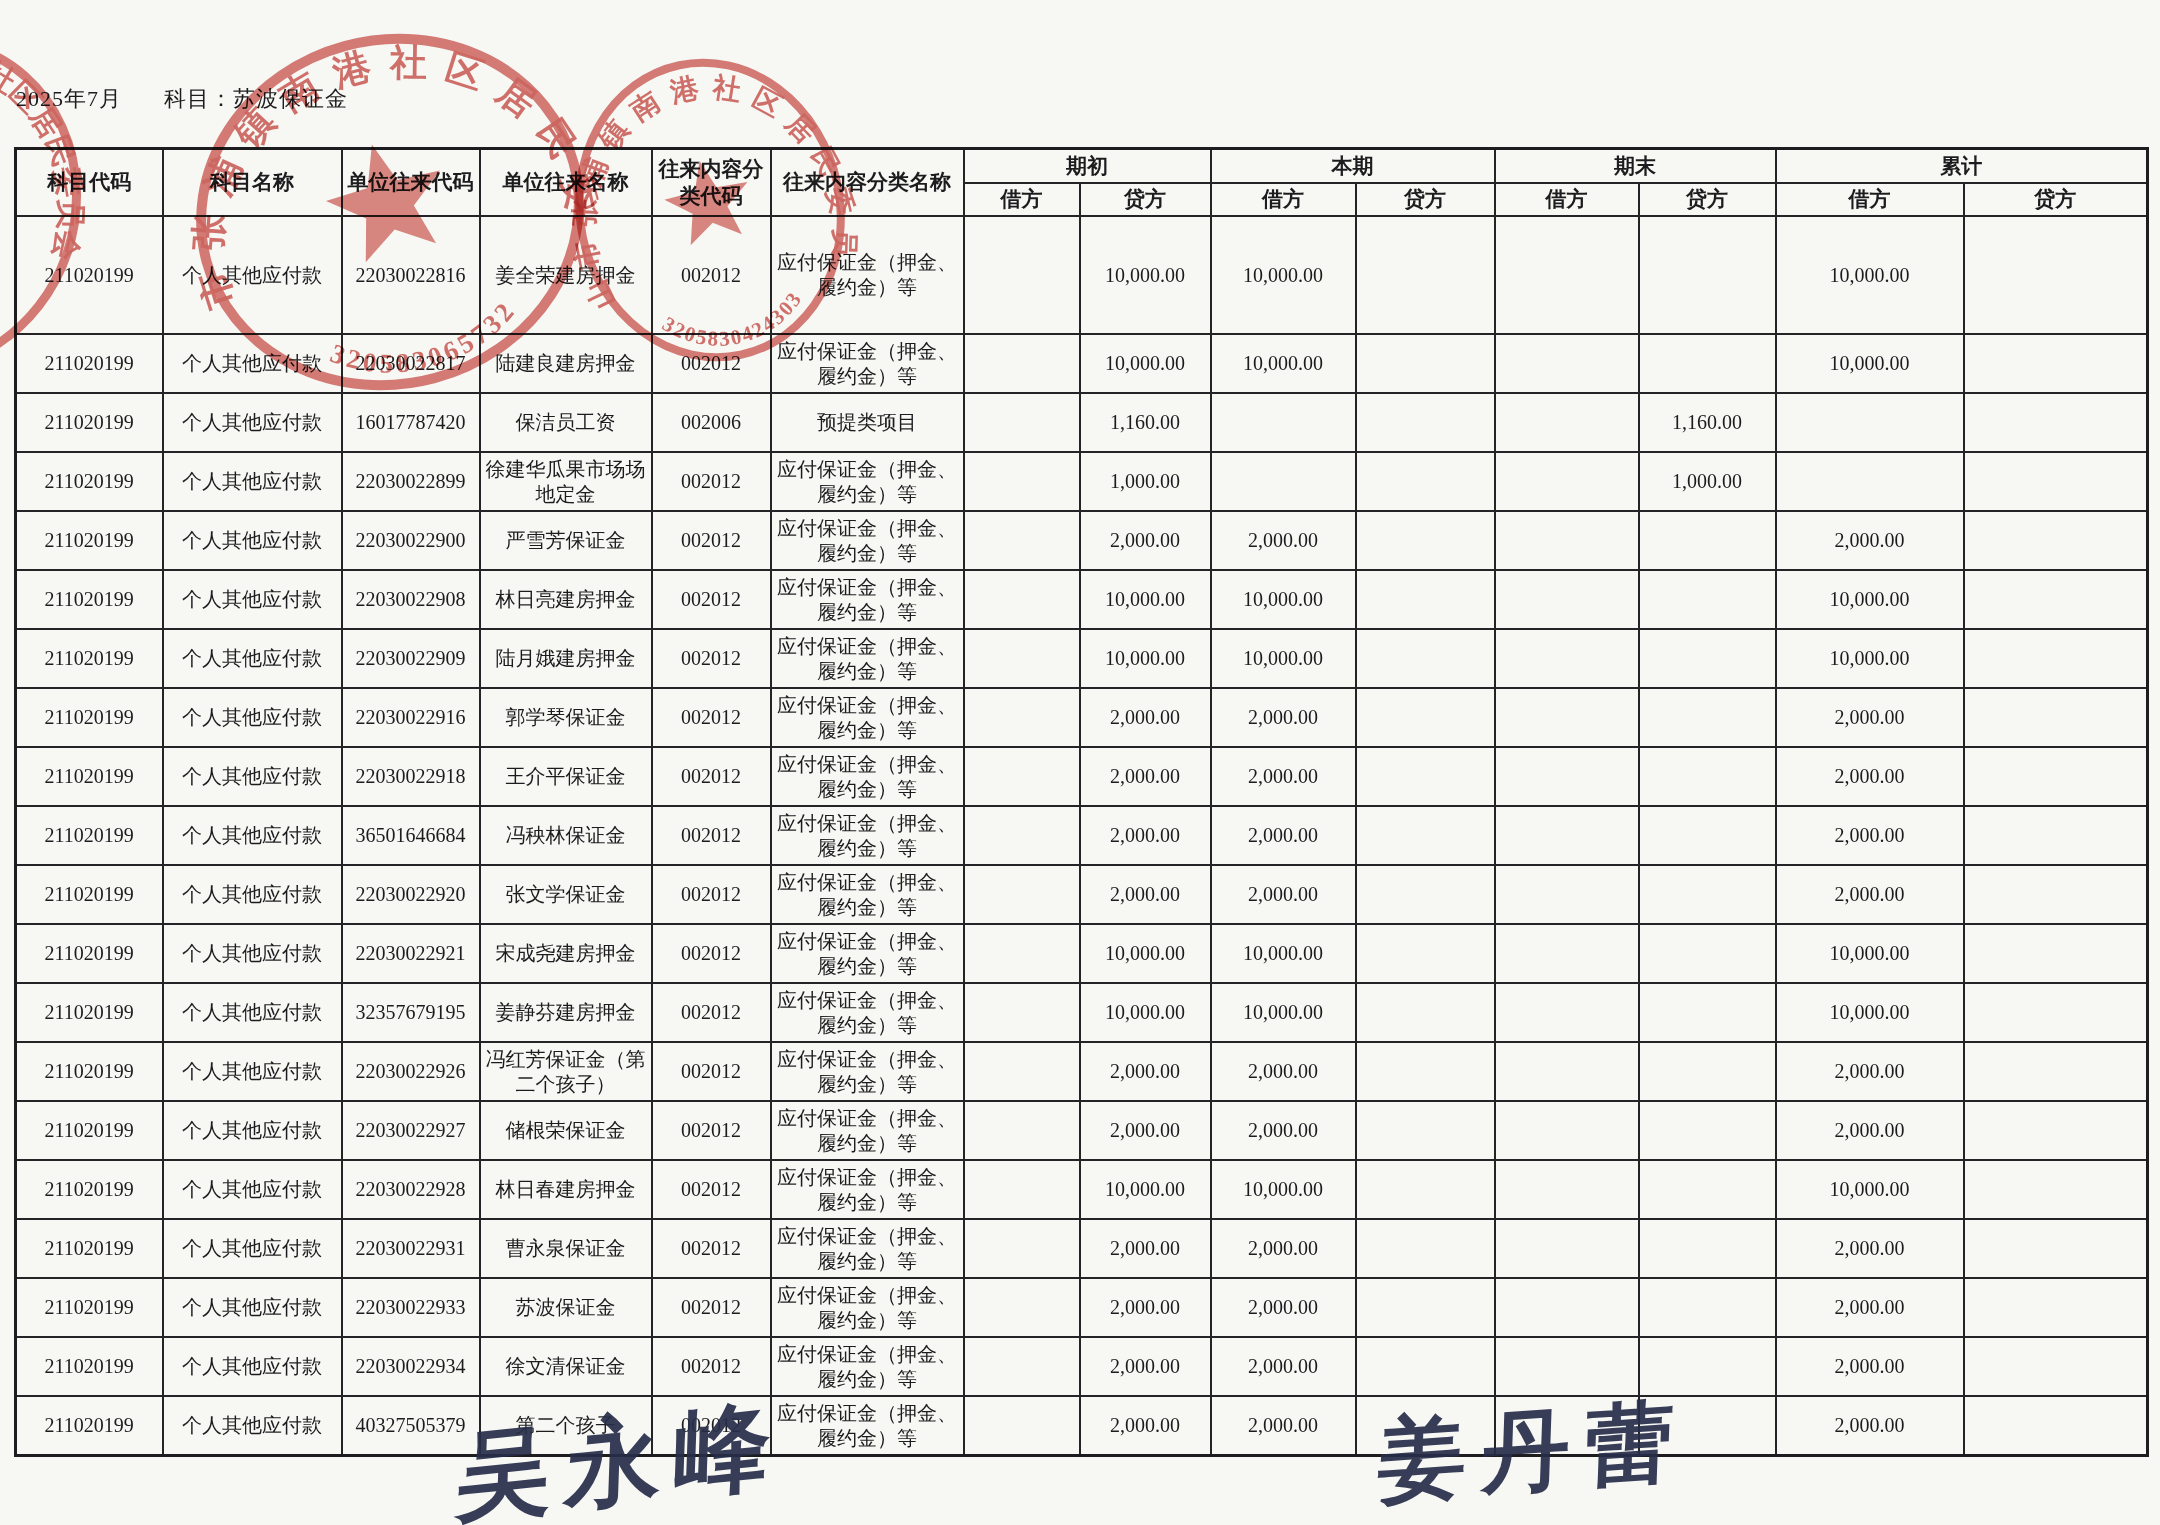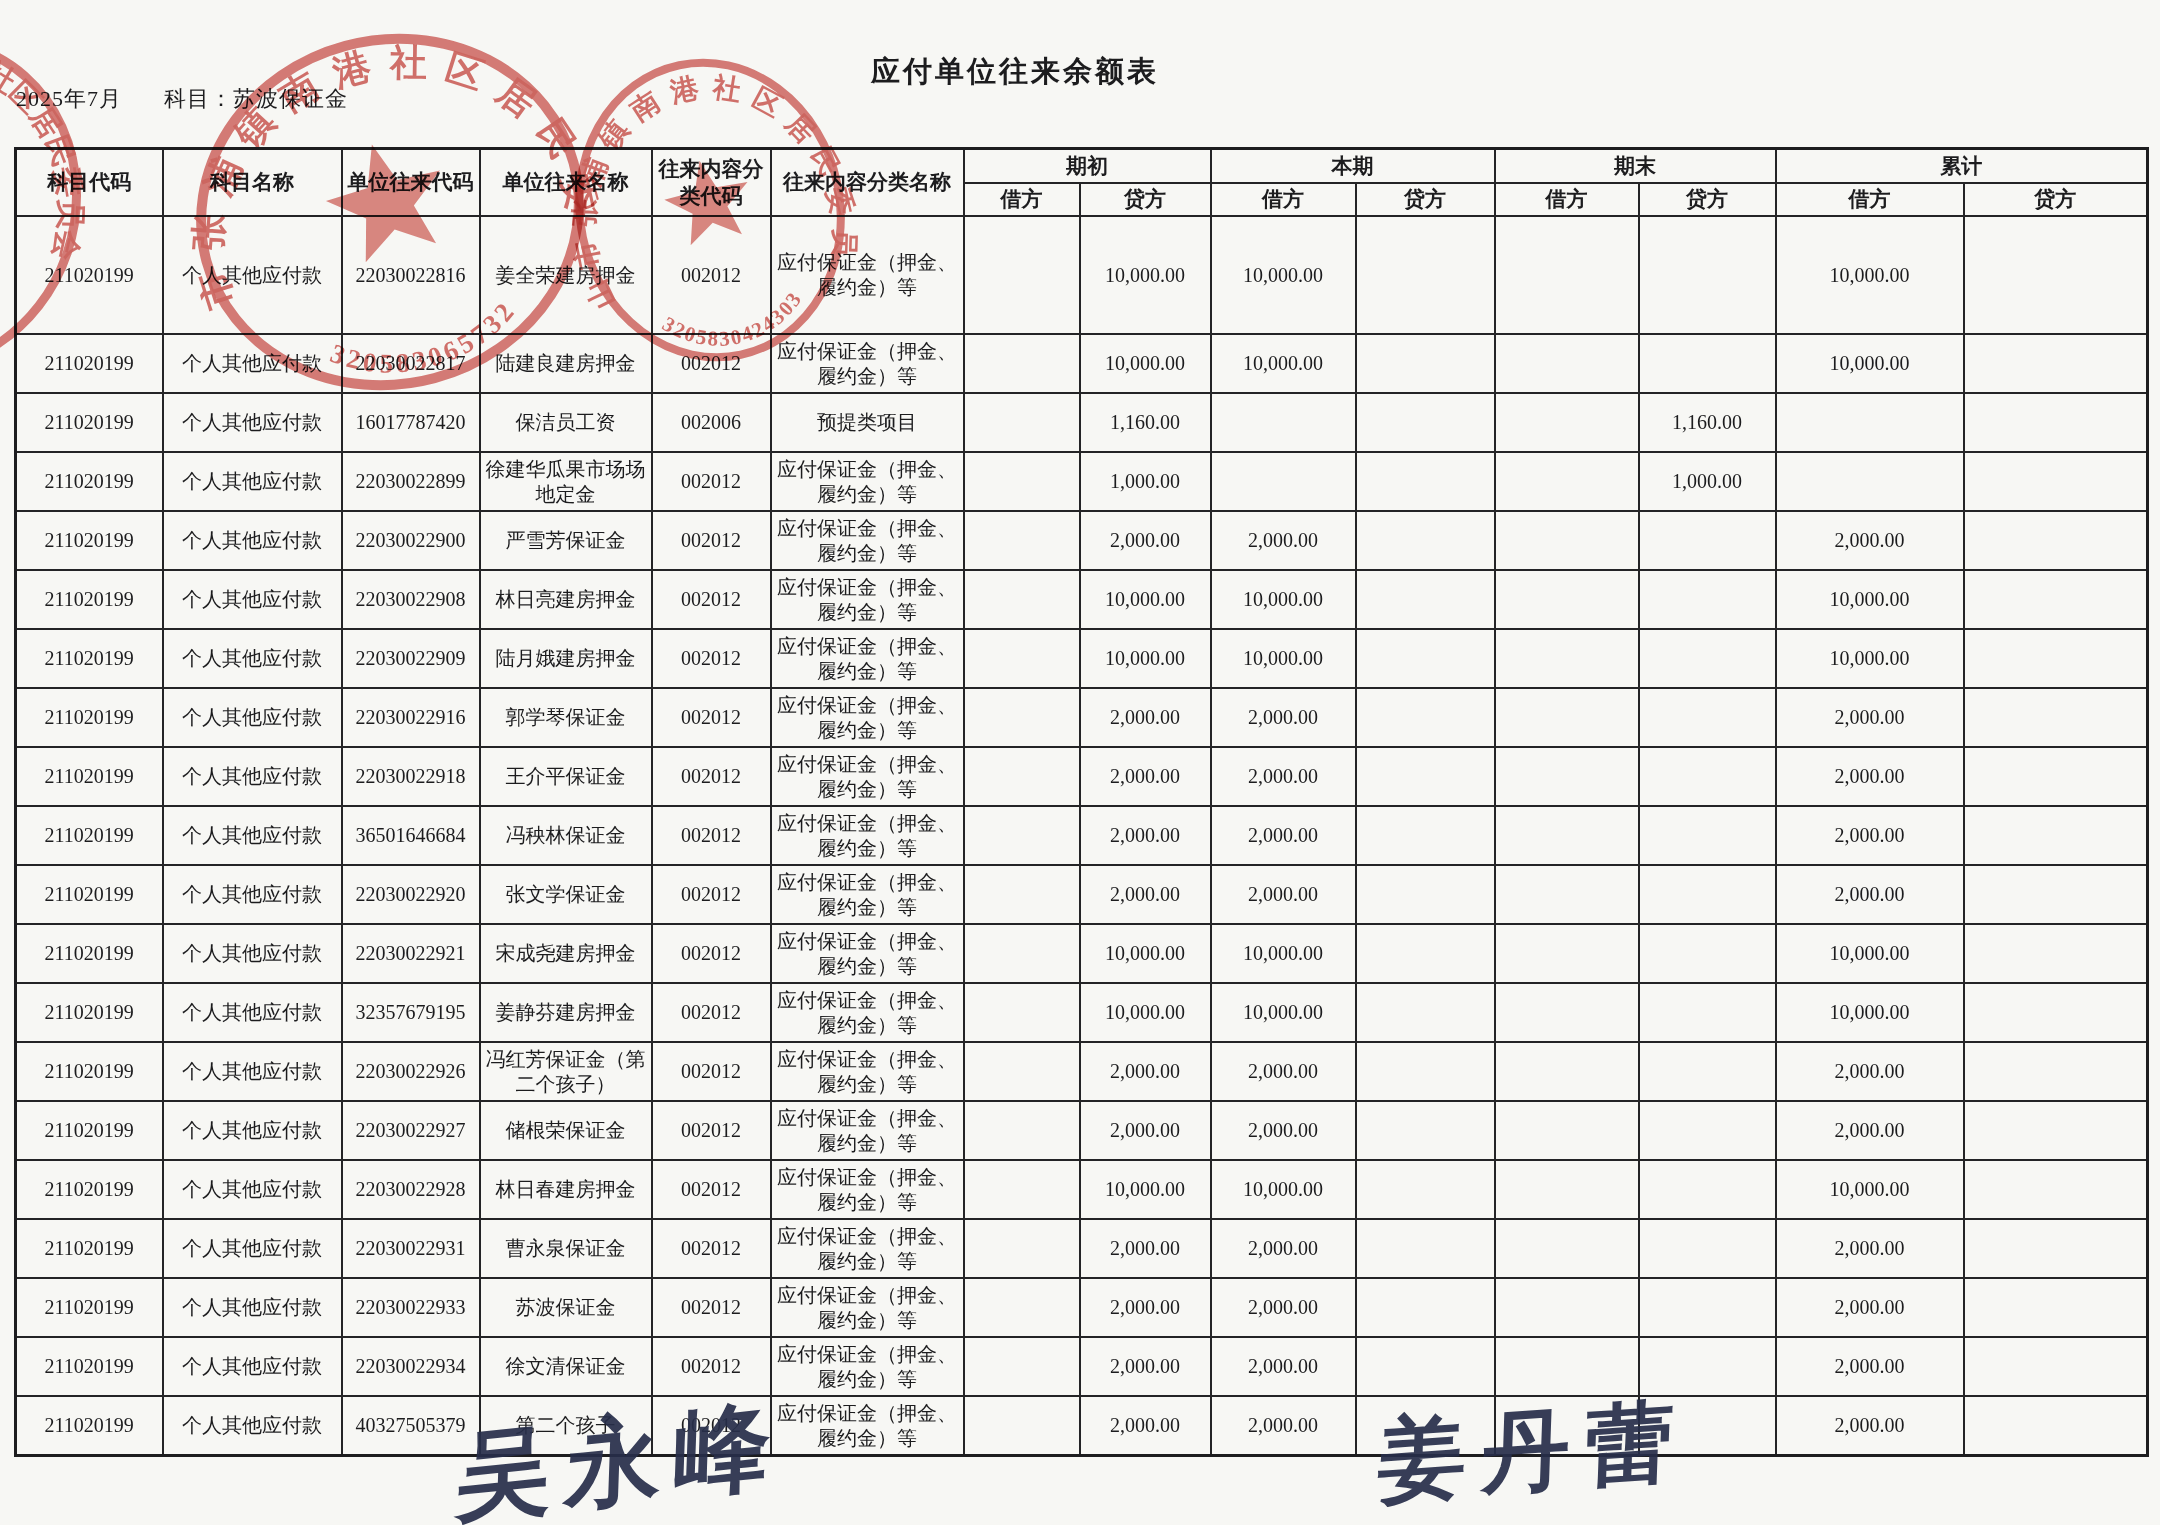--- a/index.html
+++ b/index.html
@@ -52,21 +52,20 @@
   #signature-left{left:455px;top:1398px;font-size:96px;letter-spacing:14px;
     transform:rotate(-6deg) skewX(-8deg);}
   #signature-right{left:1378px;top:1392px;font-size:88px;letter-spacing:16px;
     transform:rotate(-4deg) skewX(-6deg);}
 </style>
 </head>
 <body>
 
 <div id="page">
 
-  <div id="report-title">应付单位往来余额表</div>
 
   <div id="date-line">
     <span>2025年7月</span><span class="gap"></span><span>科目：</span><span>苏波保证金</span>
   </div>
 
   <table id="balance-table">
     <colgroup>
       <col style="width:147px">
         <col style="width:179px">
         <col style="width:138px">

